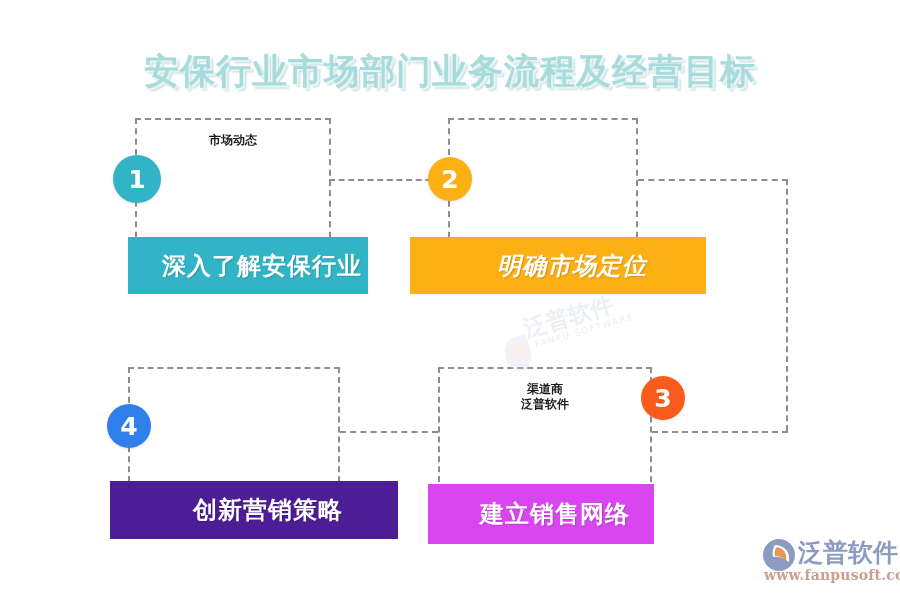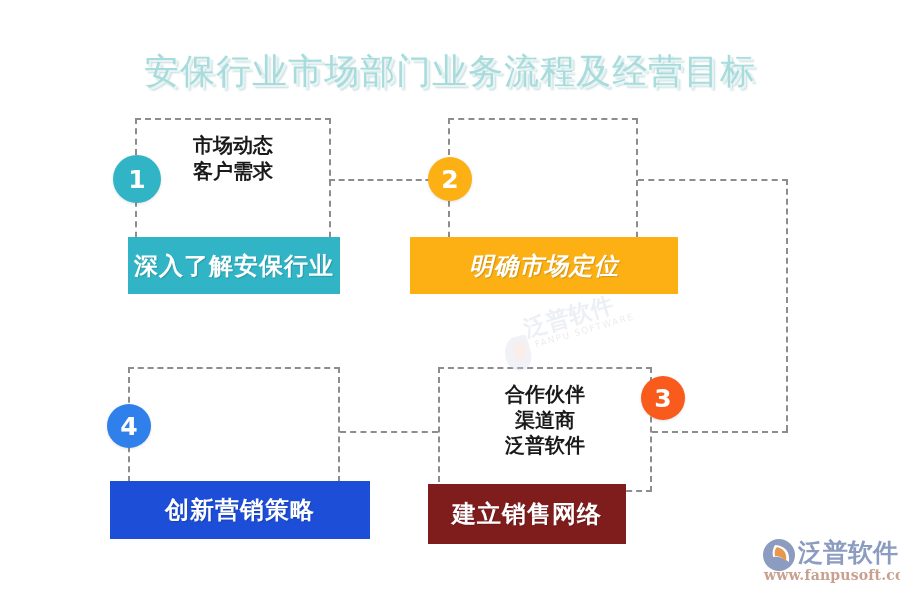--- a/index.html
+++ b/index.html
@@ -18,21 +18,21 @@
 
   
   .title {
     position: absolute;
     left: 0;
     top: 48px;
     width: 900px;
     text-align: center;
     font-family: "DejaVu Serif", "Liberation Serif", serif;
     font-size: 35px;
-    font-weight: normal;
+    font-weight: bold;
     letter-spacing: 1px;
     color: #a8dcdc;
     text-shadow: 2px 2px 0 #e8f4f4, 3px 3px 2px rgba(120,170,175,0.45);
     white-space: nowrap;
   }
 
   
   .dline-h {
     position: absolute;
     height: 0;
@@ -50,41 +50,42 @@
     border: 2px dashed #8d8d8d;
     box-sizing: border-box;
     background: transparent;
   }
 
   
   .bullets {
     position: absolute;
     text-align: center;
     font-family: "DejaVu Serif", "Liberation Serif", serif;
-    font-size: 20px;
+    font-size: 12px;
     font-weight: bold;
     color: #1a1a1a;
     line-height: 1.28;
     text-shadow: 1px 1px 0 rgba(255,255,255,0.9);
     white-space: nowrap;
   }
 
   
   .bar {
     position: absolute;
     display: flex;
     align-items: center;
     justify-content: center;
     color: #ffffff;
     font-family: "DejaVu Serif", "Liberation Serif", serif;
     font-size: 24px;
     font-weight: bold;
     letter-spacing: 1px;
     text-shadow: 1px 1px 1px rgba(0,0,0,0.16);
     white-space: nowrap;
+    padding-left: 28px;
   }
 
   
   .circle {
     position: absolute;
     border-radius: 50%;
     display: flex;
     align-items: center;
     justify-content: center;
     color: #ffffff;
@@ -195,44 +196,42 @@
 
   <div class="dline-v" style="left:786px; top:179px; height:252px;"></div>
 
   <div class="dline-h" style="left:652px; top:431px; width:136px;"></div>
 
   <div class="dline-h" style="left:340px; top:431px; width:98px;"></div>
 
   <div class="dbox" style="left:135px; top:118px; width:196px; height:130px;"></div>
   <div class="bullets" style="left:135px; top:133px; width:196px;">
     <div>市场动态</div>
-    <div>客户需求</div>
   </div>
   <div class="bar" style="left:128px; top:237px; width:212px; height:57px; background:#31b5c6;">深入了解安保行业</div>
   <div class="circle" style="left:113px; top:155px; width:48px; height:48px; background:#31b5c6;">1</div>
 
   <div class="dbox" style="left:448px; top:118px; width:190px; height:130px;"></div>
   <div class="bullets" style="left:448px; top:139px; width:190px;">
   </div>
   <div class="bar" style="left:410px; top:237px; width:268px; height:57px; background:#fcb014;font-style:italic;">明确市场定位</div>
   <div class="circle" style="left:428px; top:157px; width:44px; height:44px; background:#fcb014;">2</div>
 
   <div class="dbox" style="left:128px; top:367px; width:212px; height:125px;"></div>
   <div class="bullets" style="left:128px; top:392px; width:212px;">
   </div>
-  <div class="bar" style="left:110px; top:481px; width:260px; height:58px; background:#1d4ed8;">创新营销策略</div>
+  <div class="bar" style="left:110px; top:481px; width:260px; height:58px; background:#4c1d95;">创新营销策略</div>
   <div class="circle" style="left:107px; top:404px; width:44px; height:44px; background:#2f80ea;">4</div>
 
   <div class="dbox" style="left:438px; top:367px; width:214px; height:125px;"></div>
   <div class="bullets" style="left:438px; top:382px; width:214px;">
-    <div>合作伙伴</div>
     <div>渠道商</div>
     <div>泛普软件</div>
   </div>
-  <div class="bar" style="left:428px; top:484px; width:198px; height:60px; background:#7f1d1d;text-align:center;">建立销售网络</div>
+  <div class="bar" style="left:428px; top:484px; width:198px; height:60px; background:#d946ef;text-align:center;">建立销售网络</div>
   <div class="circle" style="left:641px; top:376px; width:44px; height:44px; background:#f95b1c;">3</div>
 
   <div class="watermark">
     <div class="wm-leaf"></div>
     <div class="wm-cn">泛普软件</div>
     <div class="wm-en">FANPU SOFTWARE</div>
   </div>
 
   <div class="logo">
     <svg class="logo-mark" viewBox="0 0 34 34">

